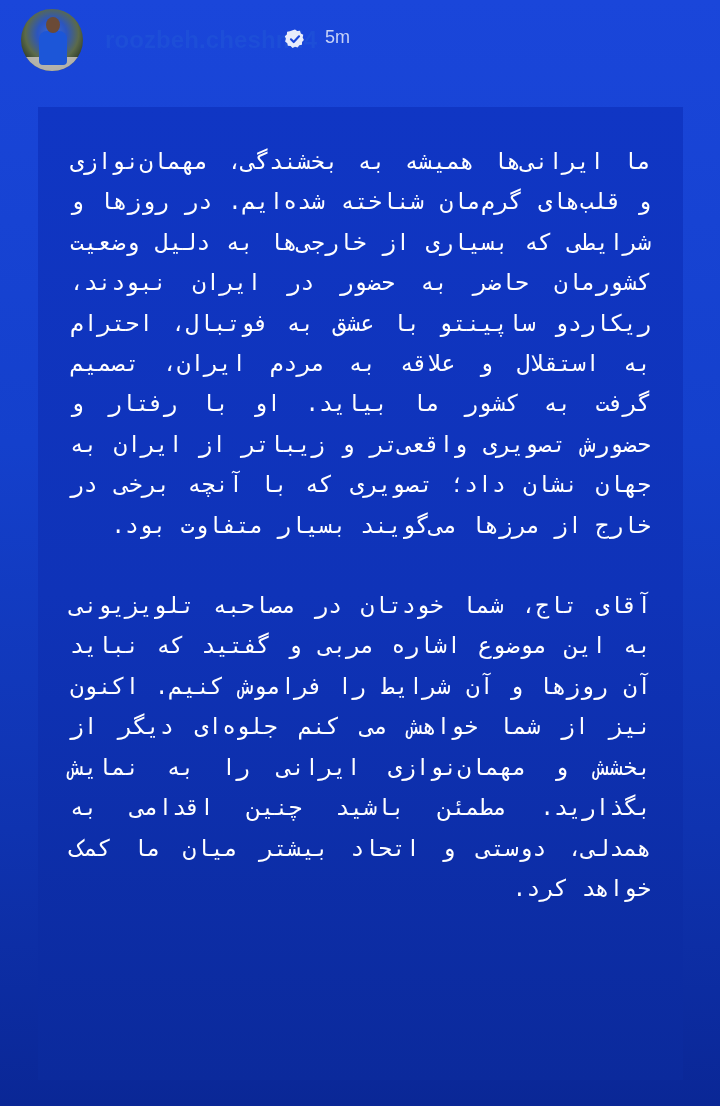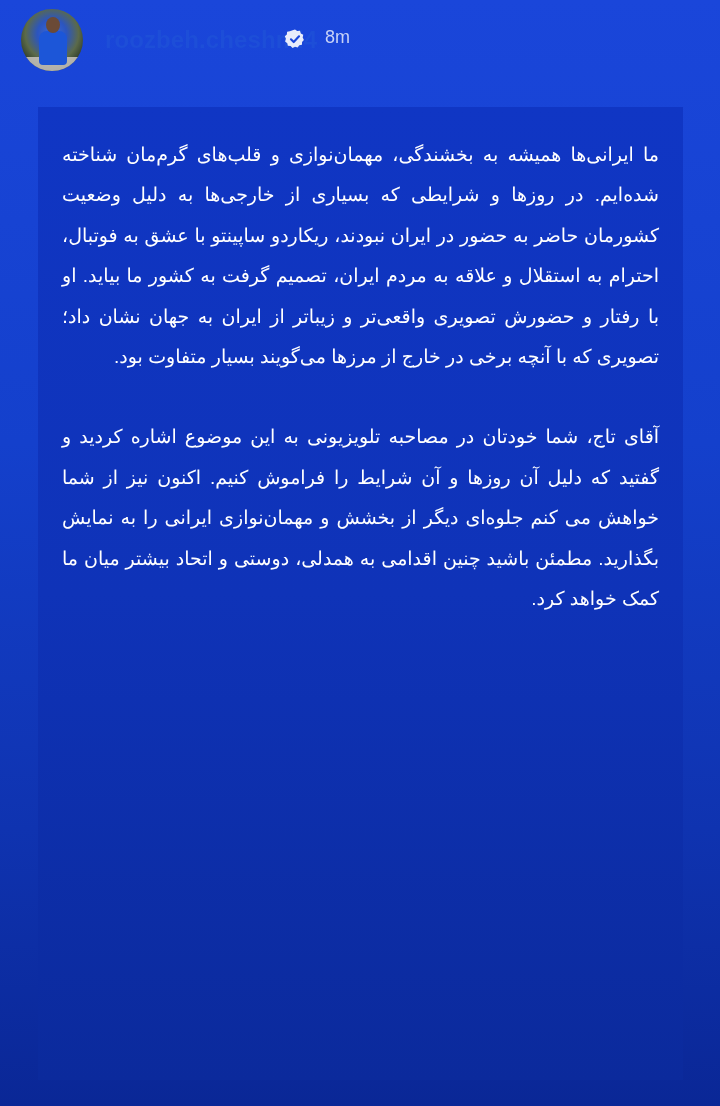--- a/index.html
+++ b/index.html
@@ -38,40 +38,40 @@
       position: absolute; left: 325px; top: 27px; color: #c7d2f7;
       font-family: "Liberation Sans", sans-serif; font-size: 18px;
     }
     .panel {
       position: absolute; left: 38px; top: 107px; width: 645px; height: 973px;
       background: linear-gradient(180deg, #1036c4 0%, #0f33b8 50%, #0b2a9c 100%);
       box-sizing: border-box; padding: 28px 24px 0 24px;
     }
     .para {
       direction: rtl; text-align: justify; text-align-last: right;
-      color: #ffffff; font-family: Liberation Sans, sans-serif;
-      font-size: 19px; line-height: 40.4px; margin: 0;
+      color: #ffffff; font-family: Liberation Mono, monospace;
+      font-size: 23px; line-height: 40.4px; margin: 8px;
     }
     .para + .para { margin-top: 40px; }
   </style>
 </head>
 <body>
 
 <div class="header">
   <div class="avatar">
     <div class="ground"></div>
     <div class="jersey"></div>
     <div class="head"></div>
   </div>
   <span class="username">roozbeh.cheshmi4</span>
   <span class="verified">
     <svg width="22" height="22" viewBox="0 0 24 24">
       <path d="M12 1.5l2.4 1.8 3-.2 1 2.8 2.6 1.5-.6 2.9 1.3 2.7-2 2.2-.1 3-2.9.7-1.8 2.4-2.9-.9-2.7 1.3-2.1-2.1-3-.2-.6-2.9-2.4-1.8.9-2.9-1.2-2.7 2.2-2 .3-3 2.9-.6L9.4 2.4z" fill="#e8ecfb"></path>
       <path d="M7.6 12.3l3 3 5.8-6.2" fill="none" stroke="#1a46da" stroke-width="2.3" stroke-linecap="round" stroke-linejoin="round"></path>
     </svg>
   </span>
-  <span class="time">8m</span>
+  <span class="time">5m</span>
 </div>
 
 <div class="panel">
   <p class="para">ما ایرانی‌ها همیشه به بخشندگی، مهمان‌نوازی و قلب‌های گرم‌مان شناخته شده‌ایم. در روزها و شرایطی که بسیاری از خارجی‌ها به دلیل وضعیت کشورمان حاضر به حضور در ایران نبودند، ریکاردو ساپینتو با عشق به فوتبال، احترام به استقلال و علاقه به مردم ایران، تصمیم گرفت به کشور ما بیاید. او با رفتار و حضورش تصویری واقعی‌تر و زیباتر از ایران به جهان نشان داد؛ تصویری که با آنچه برخی در خارج از مرزها می‌گویند بسیار متفاوت بود.</p>
-  <p class="para">آقای تاج، شما خودتان در مصاحبه تلویزیونی به این موضوع اشاره کردید و گفتید که دلیل آن روزها و آن شرایط را فراموش کنیم. اکنون نیز از شما خواهش می کنم جلوه‌ای دیگر از بخشش و مهمان‌نوازی ایرانی را به نمایش بگذارید. مطمئن باشید چنین اقدامی به همدلی، دوستی و اتحاد بیشتر میان ما کمک خواهد کرد.</p>
+  <p class="para">آقای تاج، شما خودتان در مصاحبه تلویزیونی به این موضوع اشاره مربی و گفتید که نباید آن روزها و آن شرایط را فراموش کنیم. اکنون نیز از شما خواهش می کنم جلوه‌ای دیگر از بخشش و مهمان‌نوازی ایرانی را به نمایش بگذارید. مطمئن باشید چنین اقدامی به همدلی، دوستی و اتحاد بیشتر میان ما کمک خواهد کرد.</p>
 </div>
 
 </body></html>

